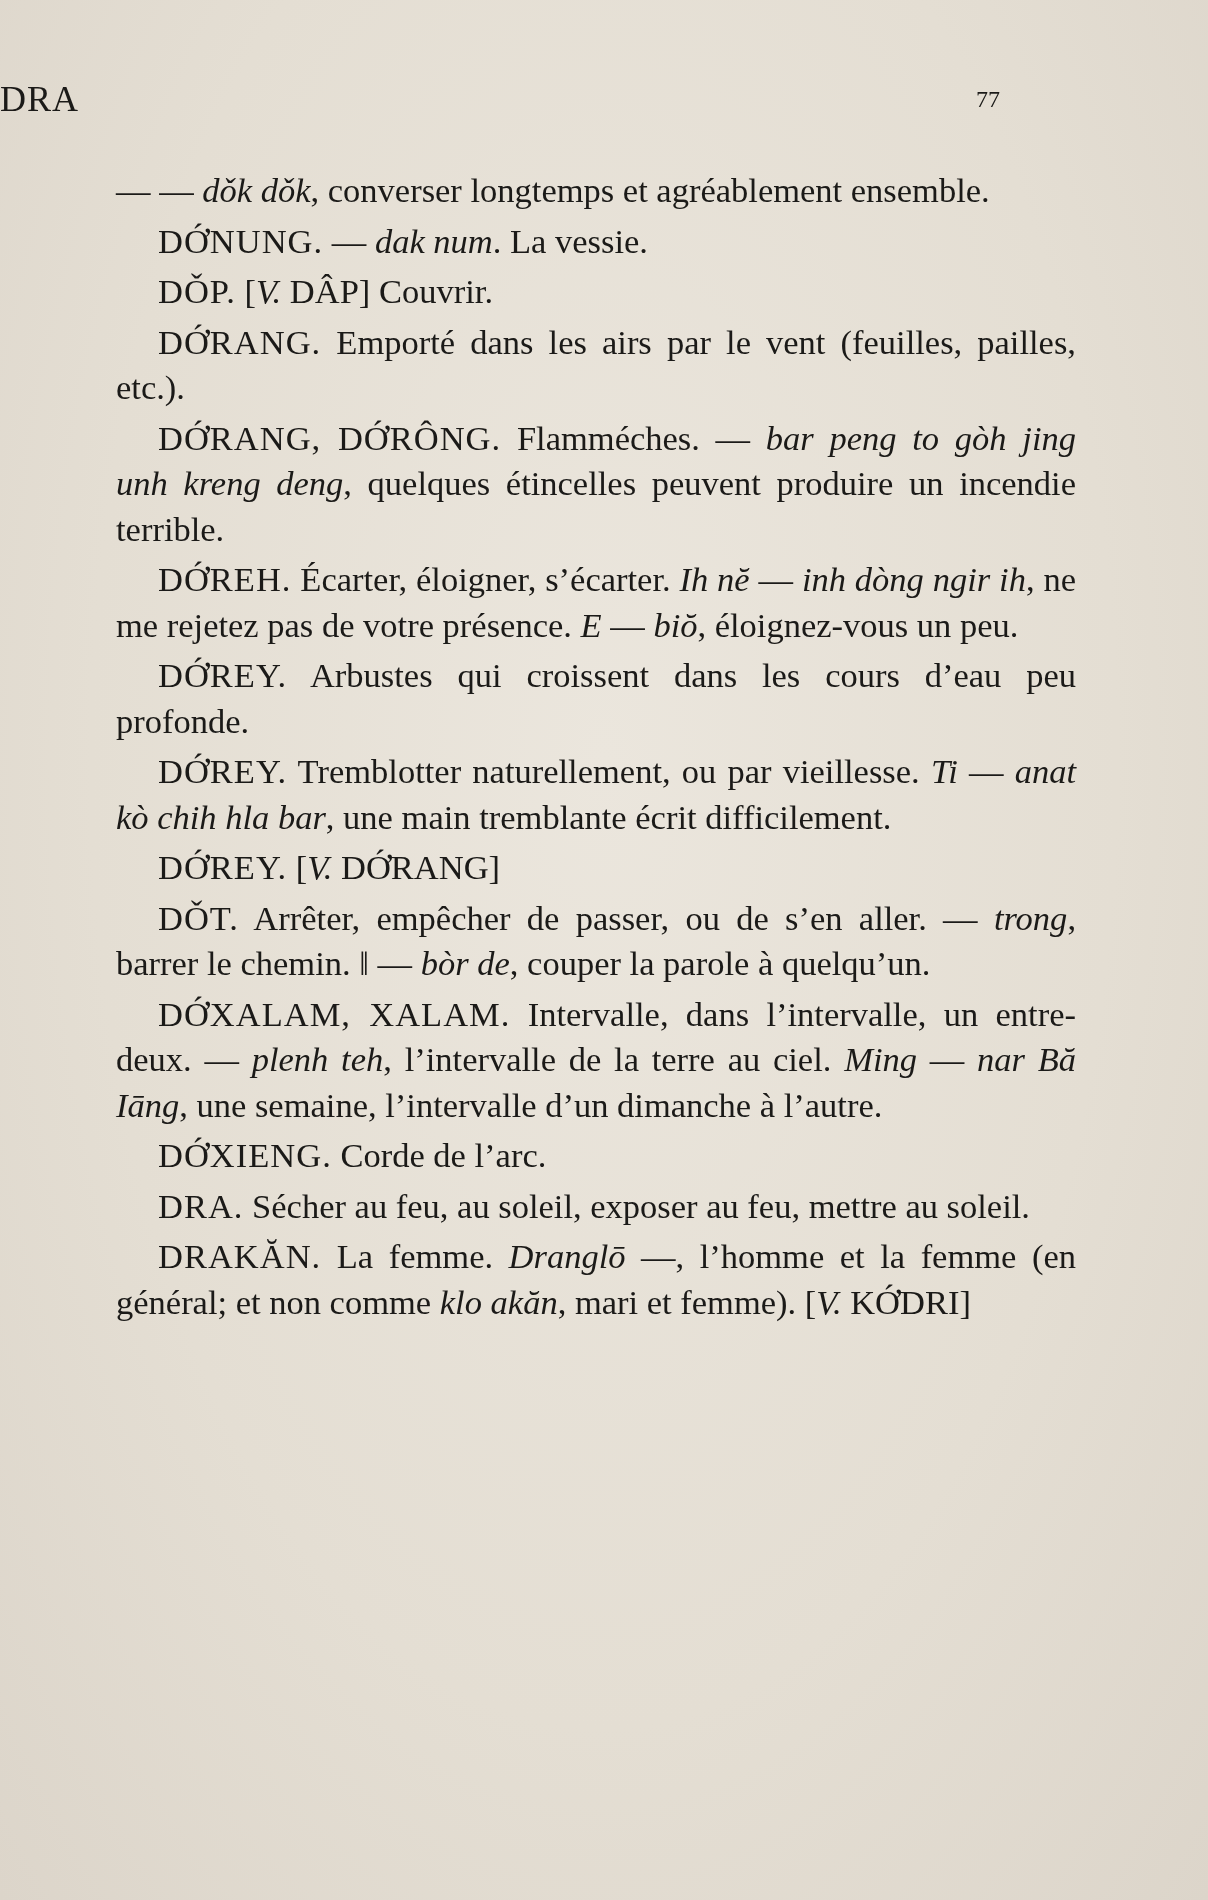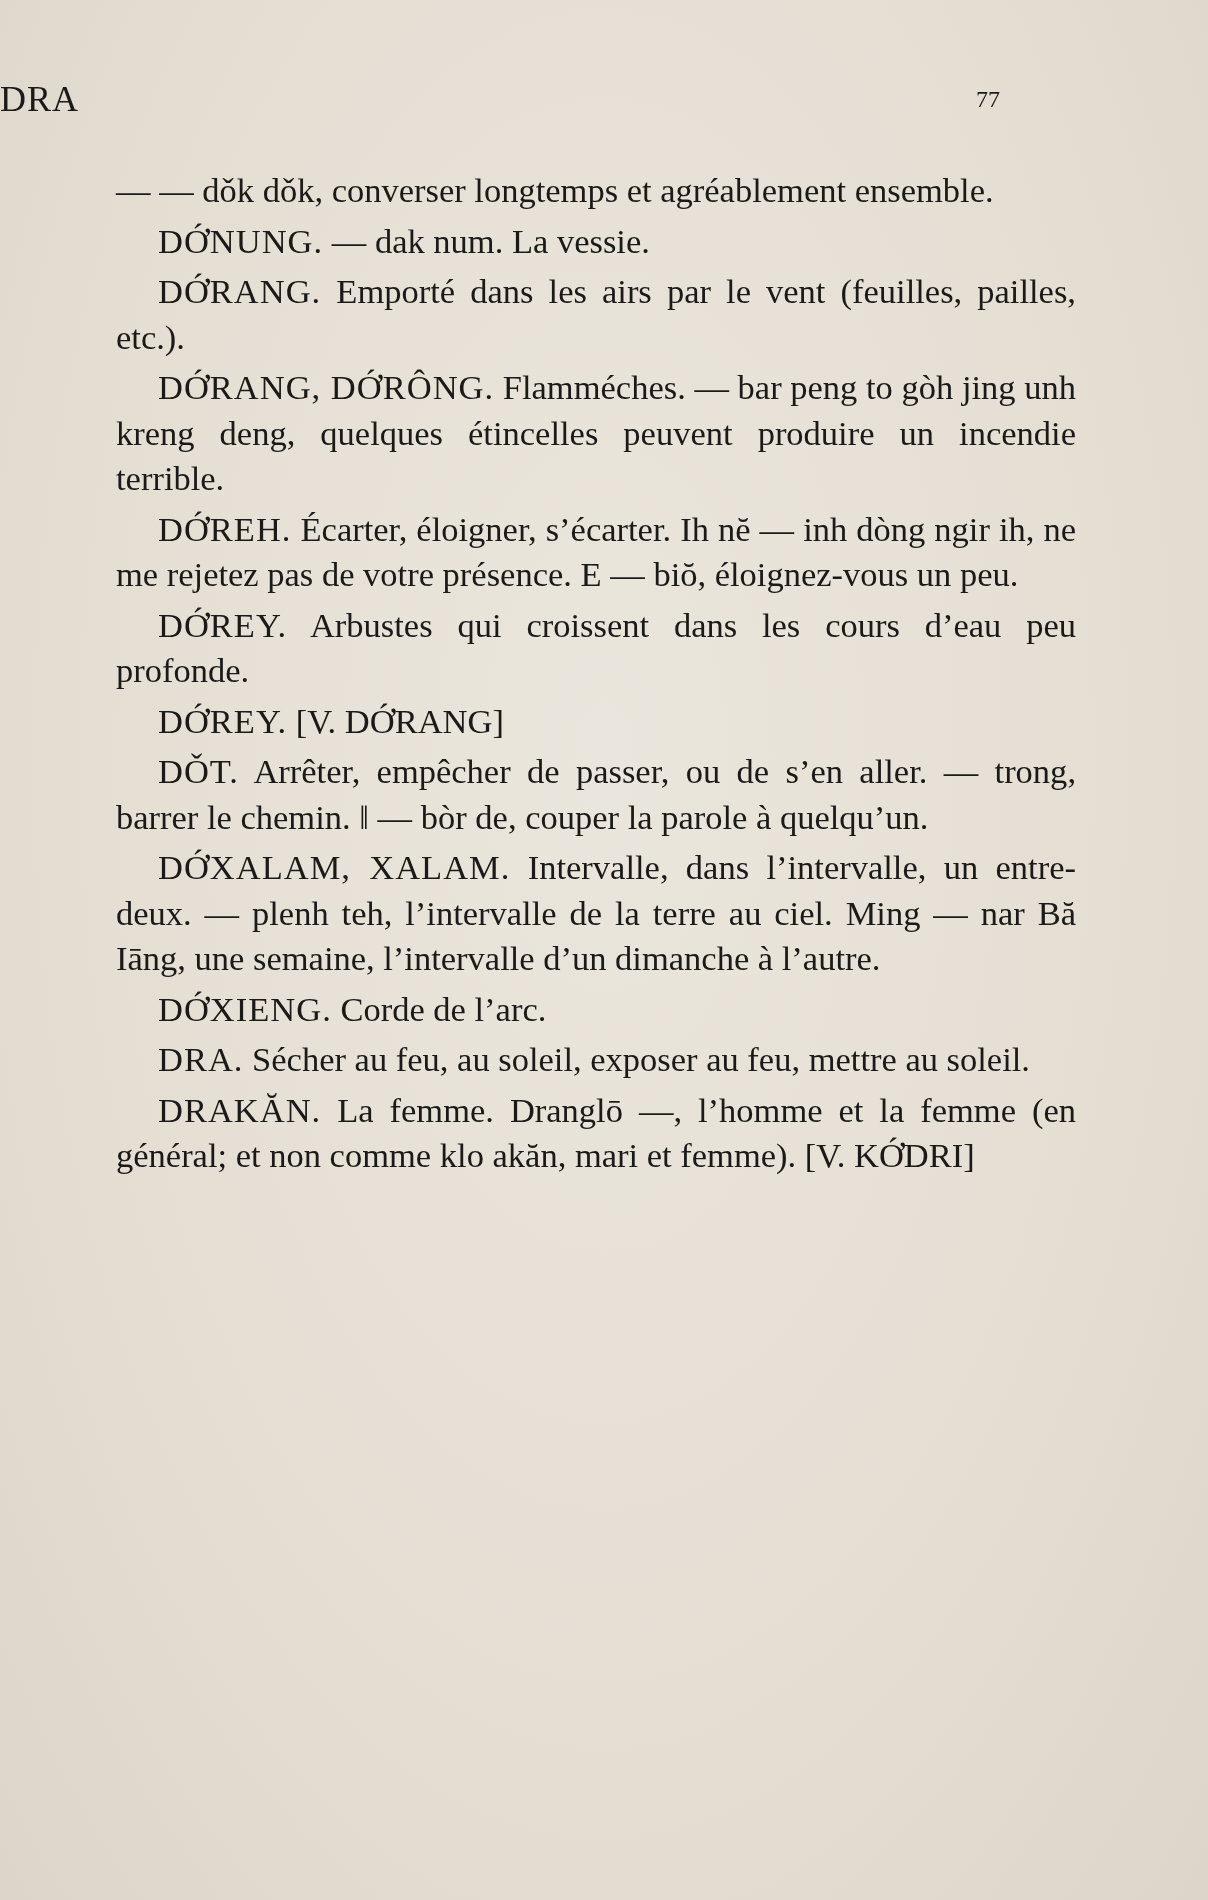--- a/index.html
+++ b/index.html
@@ -20,34 +20,36 @@
     font-size: 24px;
   }
   .content {
     position: absolute; top: 168px; left: 116px; width: 960px;
     font-size: 34.5px; line-height: 45.5px;
     text-align: justify;
   }
   .entry { margin: 0 0 5px 0; text-indent: 42px; }
   .entry.cont { text-indent: 0; }
   .hw { letter-spacing: 1px; }
-  .it { }
+  .it { font-style: italic; }
 </style>
 </head>
 <body>
 
 <div class="running-head">DRA</div>
 <div class="page-number">77</div>
 
 <div class="content" id="content">
     <p class="entry cont"><span>— — </span><span class="it">dǒk dǒk</span><span>, converser longtemps et agréablement ensemble.</span></p>
     <p class="entry"><span class="hw">DỚNUNG.</span><span> — </span><span class="it">dak num</span><span>. La vessie.</span></p>
+    <p class="entry"><span class="hw">DǑP.</span><span>  [</span><span class="it">V.</span><span> DÂP] Couvrir.</span></p>
     <p class="entry"><span class="hw">DỚRANG.</span><span>  Emporté dans les airs par le vent (feuilles, pailles, etc.).</span></p>
     <p class="entry"><span class="hw">DỚRANG, DỚRÔNG.</span><span>  Flamméches. — </span><span class="it">bar peng to gòh jing unh kreng deng</span><span>, quelques étincelles peuvent produire un incendie terrible.</span></p>
     <p class="entry"><span class="hw">DỚREH.</span><span>  Écarter, éloigner, s’écarter. </span><span class="it">Ih nĕ</span><span> — </span><span class="it">inh dòng ngir ih</span><span>, ne me rejetez pas de votre présence. </span><span class="it">E</span><span> — </span><span class="it">biŏ</span><span>, éloignez-vous un peu.</span></p>
     <p class="entry"><span class="hw">DỚREY.</span><span>  Arbustes qui croissent dans les cours d’eau peu profonde.</span></p>
+    <p class="entry"><span class="hw">DỚREY.</span><span>  Tremblotter naturellement, ou par vieillesse. </span><span class="it">Ti</span><span> — </span><span class="it">anat kò chih hla bar</span><span>, une main tremblante écrit difficilement.</span></p>
     <p class="entry"><span class="hw">DỚREY.</span><span>  [</span><span class="it">V.</span><span> DỚRANG]</span></p>
     <p class="entry"><span class="hw">DǑT.</span><span>  Arrêter, empêcher de passer, ou de s’en aller. — </span><span class="it">trong</span><span>, barrer le chemin.  ‖  — </span><span class="it">bòr de</span><span>, couper la parole à quelqu’un.</span></p>
     <p class="entry"><span class="hw">DỚXALAM, XALAM.</span><span>  Intervalle, dans l’intervalle, un entre-deux. — </span><span class="it">plenh teh</span><span>, l’intervalle de la terre au ciel. </span><span class="it">Ming</span><span> — </span><span class="it">nar Bă Iāng</span><span>, une semaine, l’intervalle d’un dimanche à l’autre.</span></p>
     <p class="entry"><span class="hw">DỚXIENG.</span><span>  Corde de l’arc.</span></p>
     <p class="entry"><span class="hw">DRA.</span><span>  Sécher au feu, au soleil, exposer au feu, mettre au soleil.</span></p>
     <p class="entry"><span class="hw">DRAKĂN.</span><span>  La femme. </span><span class="it">Dranglō</span><span> —, l’homme et la femme (en général; et non comme </span><span class="it">klo akăn</span><span>, mari et femme). [</span><span class="it">V.</span><span> KỚDRI]</span></p>
   </div>
 
 </body></html>

